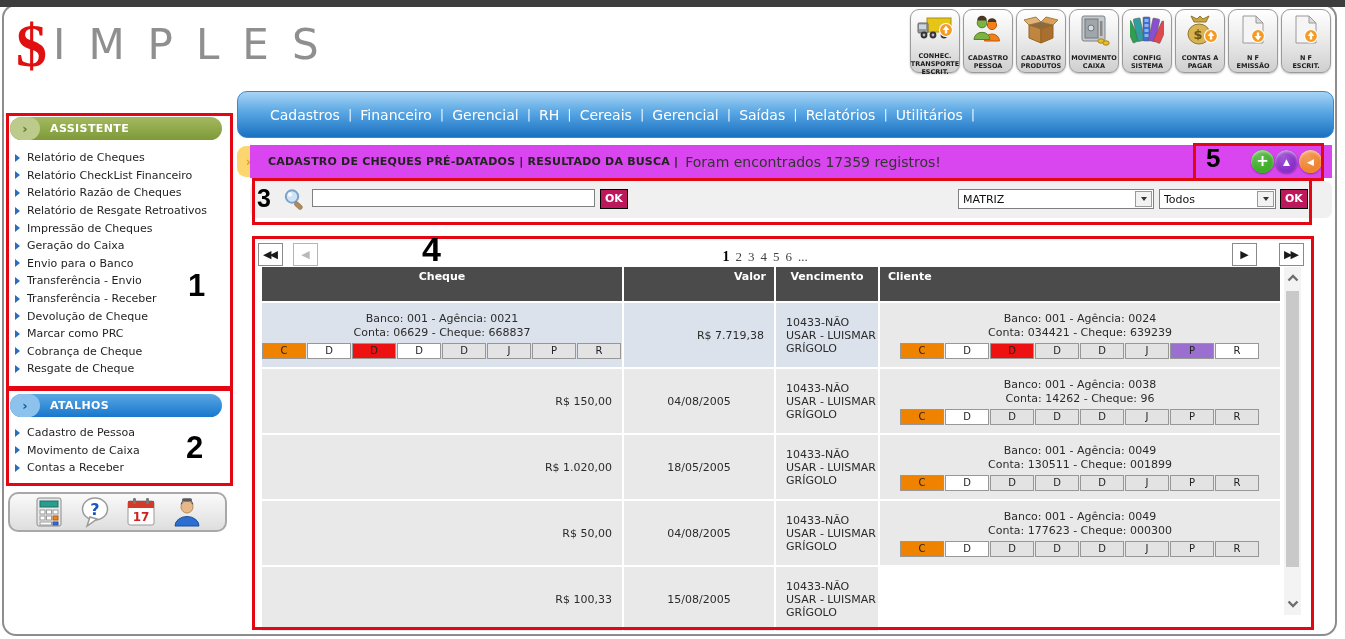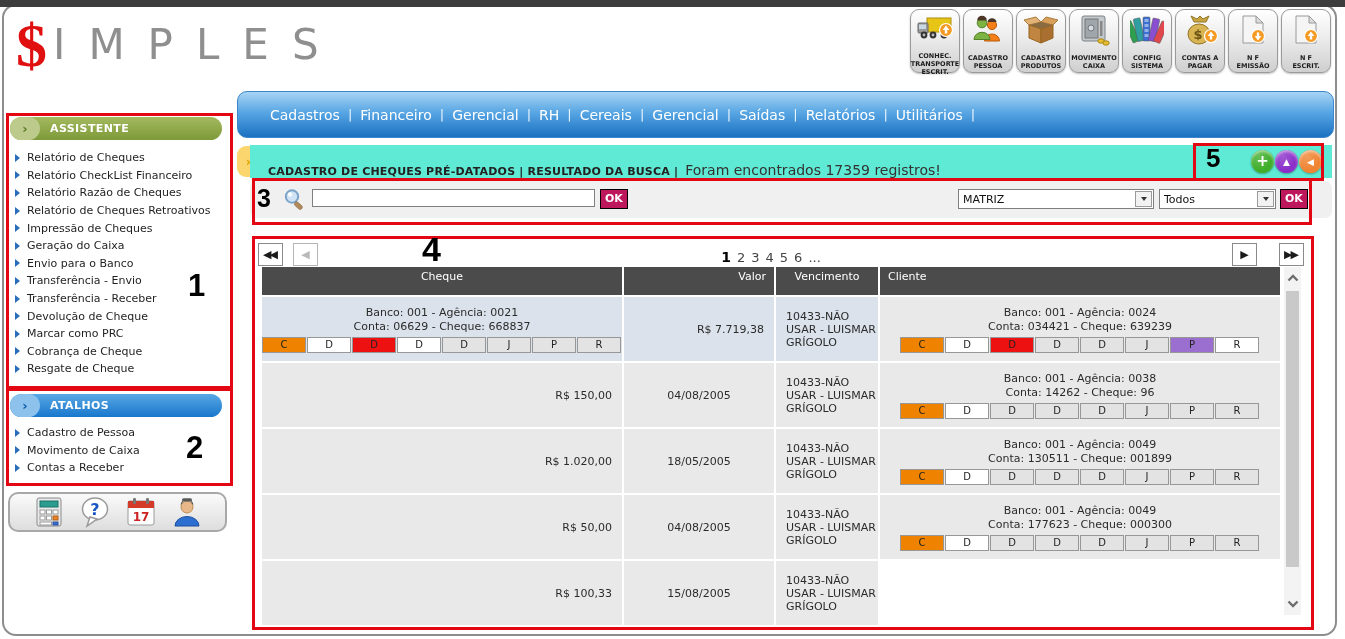--- a/index.html
+++ b/index.html
@@ -50,22 +50,22 @@
   .navbar{position:absolute;left:237px;top:91px;width:1097px;height:47px;border-radius:10px;
     background:linear-gradient(180deg,#a8d4f4 0%,#58a6e4 45%,#1a71c1 100%);
     border:1px solid #3c86c9;box-sizing:border-box;display:flex;align-items:center;
     padding-left:32px;z-index:1;}
   .nav-item{color:#fff;font-size:14px;cursor:pointer;}
   .nav-sep{color:#eaf4fc;font-size:13px;margin:0 8px;}
   
   .yellow-tab{position:absolute;left:237px;top:146px;width:26px;height:31px;background:#fbd66e;
     border-radius:9px 0 0 9px;z-index:1;display:flex;align-items:center;justify-content:center;
     color:#dfa400;font-weight:bold;font-size:13px;}
-  .yellowbar{position:absolute;left:250px;top:145px;width:1082px;height:33px;background:#5eead4;
-    display:flex;align-items:flex-end;padding-left:18px;box-sizing:border-box;z-index:1;}
+  .yellowbar{position:absolute;left:250px;top:145px;width:1082px;height:33px;background:#d946ef;
+    display:flex;align-items:center;padding-left:18px;box-sizing:border-box;z-index:1;}
   .yb-bold{font-size:11px;font-weight:bold;color:#222;letter-spacing:.2px;}
   .yb-reg{font-size:14px;color:#333;margin-left:7px;}
   .yb-actions{position:absolute;left:1251px;top:150px;display:flex;gap:1px;z-index:6;}
   .circle-btn{width:23px;height:23px;border-radius:50%;display:flex;align-items:center;
     justify-content:center;color:#fff;font-weight:bold;cursor:pointer;
     box-shadow:inset 0 2px 3px rgba(255,255,255,.55), 0 1px 2px rgba(0,0,0,.3);}
   .circle-btn .g-plus{font-size:15px;line-height:15px;}
   .circle-btn .g-tri{font-size:9px;line-height:10px;}
   
   .filterbar{position:absolute;left:250px;top:181px;width:1082px;height:37px;background:#f0f0f0;
@@ -87,26 +87,26 @@
   .sel-arrow i{width:0;height:0;border-top:4px solid #333;border-left:3.5px solid transparent;
     border-right:3.5px solid transparent;}
   
   .pg-btn{position:absolute;top:243px;width:25px;height:23px;border:1px solid #8a8a8a;background:#fff;
     display:flex;align-items:center;justify-content:center;font-size:11px;color:#1a1a1a;cursor:pointer;
     letter-spacing:-2px;padding-right:2px;box-sizing:border-box;z-index:2;}
   .pg-first{left:258px;}
   .pg-prev{left:293px;color:#b9b9b9;border-color:#b5b5b5;}
   .pg-next{left:1232px;}
   .pg-last{left:1279px;}
-  .pg-pages{position:absolute;left:262px;top:247px;width:1018px;text-align:center;z-index:1;}
+  .pg-pages{position:absolute;left:256px;top:247px;width:1018px;text-align:center;z-index:1;font-family:Liberation Serif, serif;}
   .page{font-size:13px;color:#444;margin:0 3px;cursor:pointer;}
   .page.current{font-weight:bold;color:#000;font-size:14px;}
   .grid{position:absolute;left:262px;top:267px;width:1018px;display:grid;
     grid-template-columns:360px 150px 102px 1fr;gap:2px;background:#fff;z-index:1;}
-  .th{background:#4b4b4b;color:#fff;font-size:11px;font-weight:normal;height:28px;line-height:20px;
+  .th{background:#4b4b4b;color:#fff;font-size:11px;font-weight:bold;height:34px;line-height:20px;
     padding:0 8px;box-sizing:border-box;}
   .th-0{text-align:center;}
   .th-1{text-align:right;}
   .th-2{text-align:center;}
   .th-3{text-align:left;}
   .td{background:#e9e9e9;min-height:64px;display:flex;align-items:center;box-sizing:border-box;
     font-size:11px;color:#2b2b2b;}
   .td-cheque{flex-direction:column;justify-content:center;text-align:center;line-height:14px;}
   .td-valor{justify-content:flex-end;padding-right:10px;}
   .td-venc{justify-content:center;}
@@ -289,21 +289,21 @@
     <div class="sb-item">
       <span class="sb-bullet"></span>
       <span class="sb-label">Relatório CheckList Financeiro</span>
     </div>
     <div class="sb-item">
       <span class="sb-bullet"></span>
       <span class="sb-label">Relatório Razão de Cheques</span>
     </div>
     <div class="sb-item">
       <span class="sb-bullet"></span>
-      <span class="sb-label">Relatório de Cheques Retroativos</span>
+      <span class="sb-label">Relatório de Resgate Retroativos</span>
     </div>
     <div class="sb-item">
       <span class="sb-bullet"></span>
       <span class="sb-label">Impressão de Cheques</span>
     </div>
     <div class="sb-item">
       <span class="sb-bullet"></span>
       <span class="sb-label">Geração do Caixa</span>
     </div>
     <div class="sb-item">

